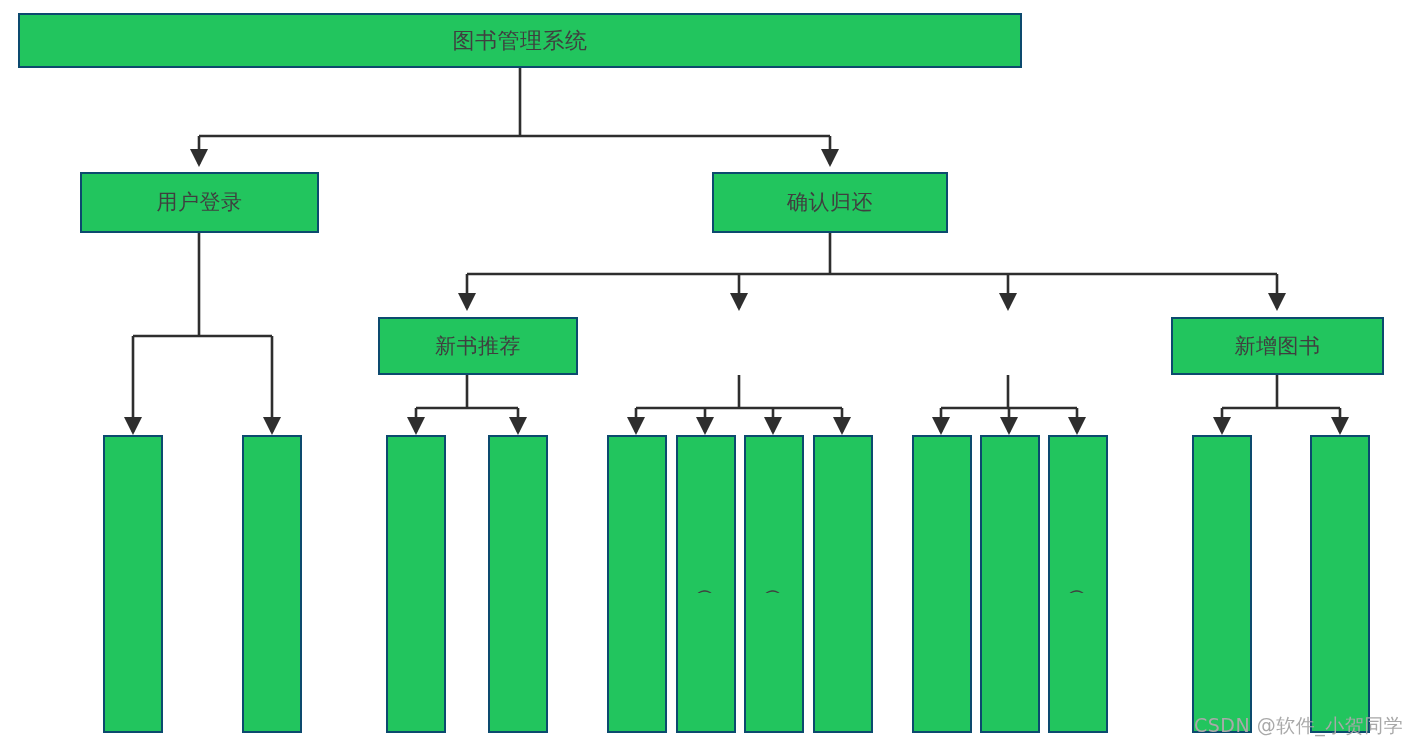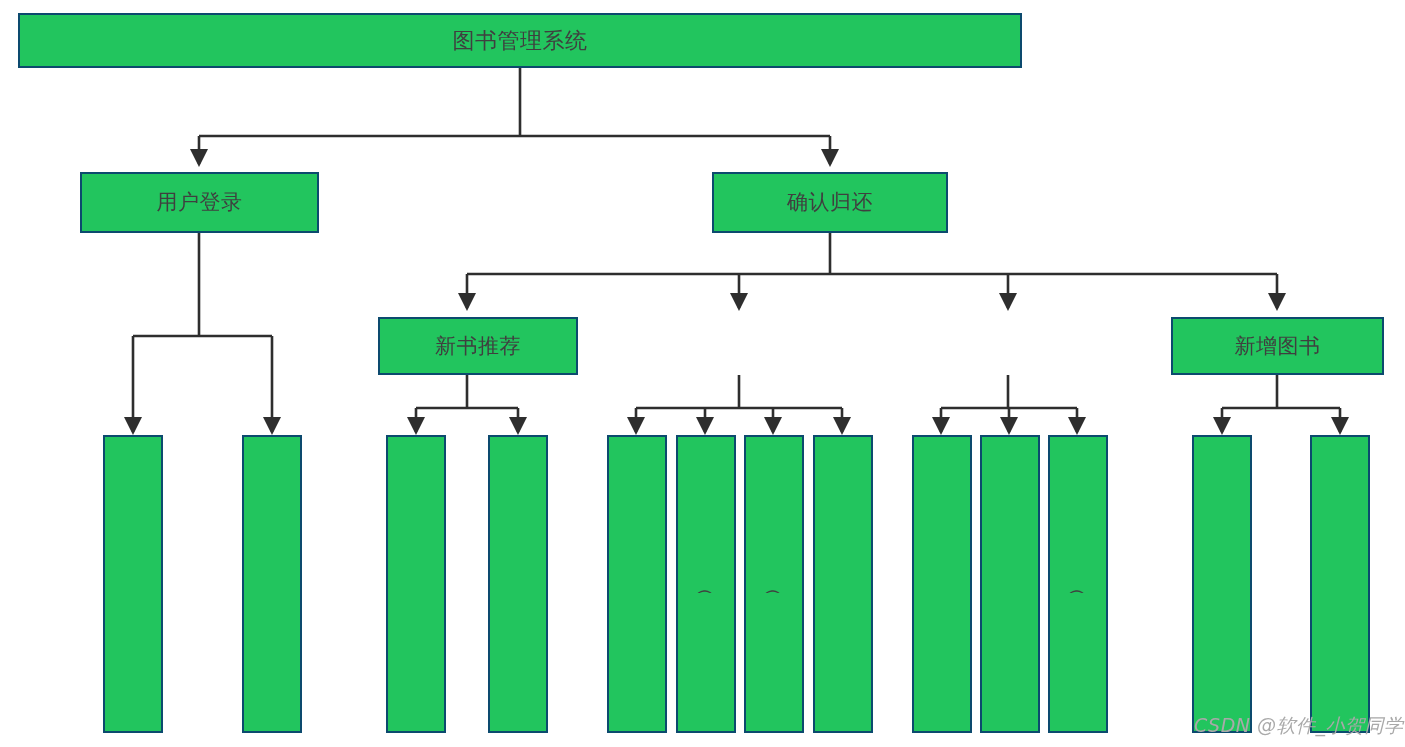--- a/index.html
+++ b/index.html
@@ -64,21 +64,20 @@
     max-height: 100%;
     overflow: hidden;
   }
   .watermark {
     position: absolute;
     font-size: 19px;
     color: #a9a9a9;
     white-space: nowrap;
     letter-spacing: 0.5px;
     pointer-events: none;
-    font-style: italic;
   }
 </style>
 </head>
 <body>
 
 <div id="diagram-root">
 
   <svg class="edges" viewBox="0 0 1405 747">
     <defs>
       <marker id="arrow" viewBox="0 0 12 12" refX="10" refY="6" markerWidth="7" markerHeight="7" orient="auto-start-reverse">

